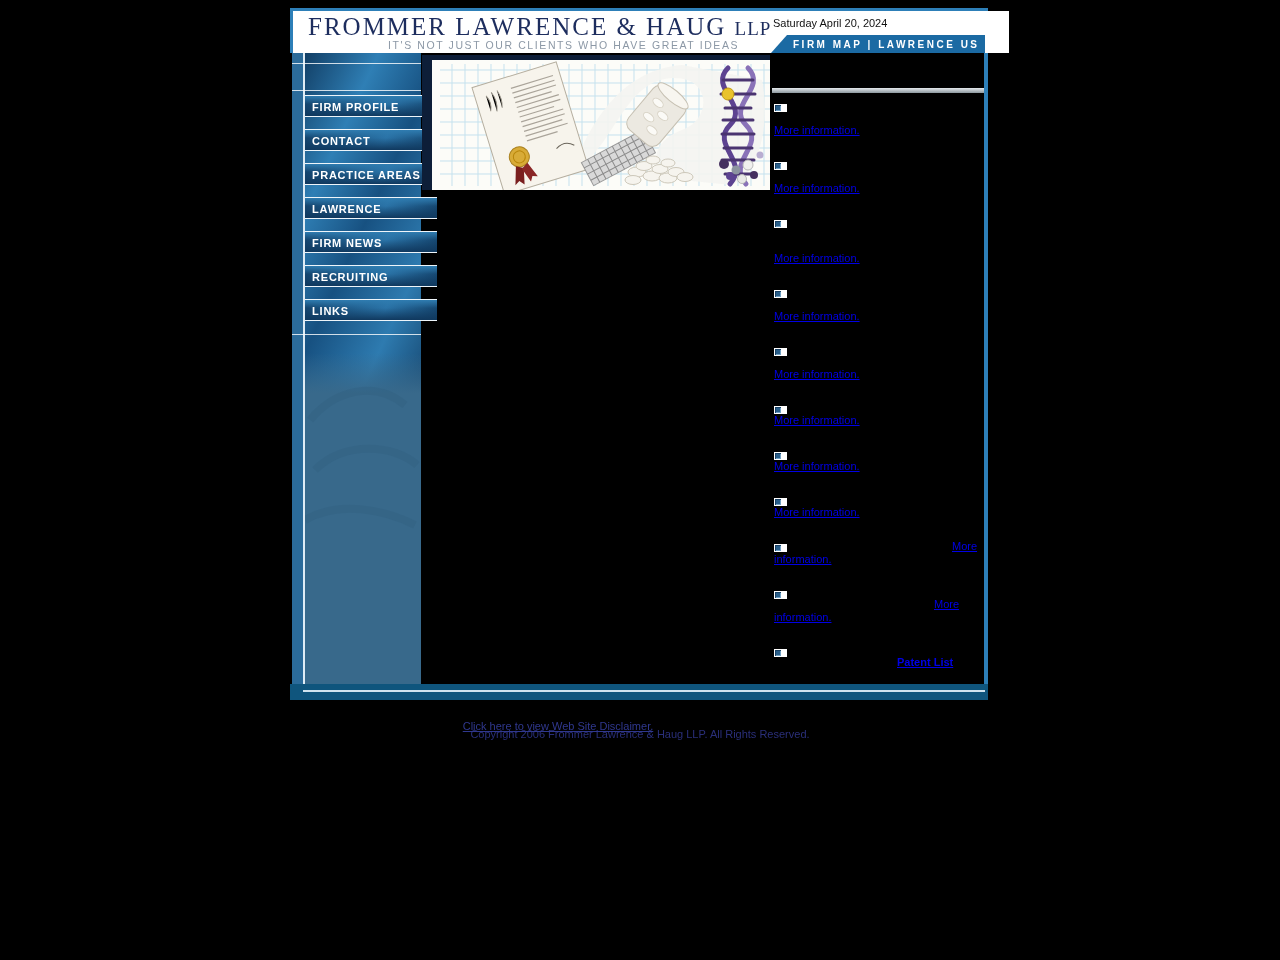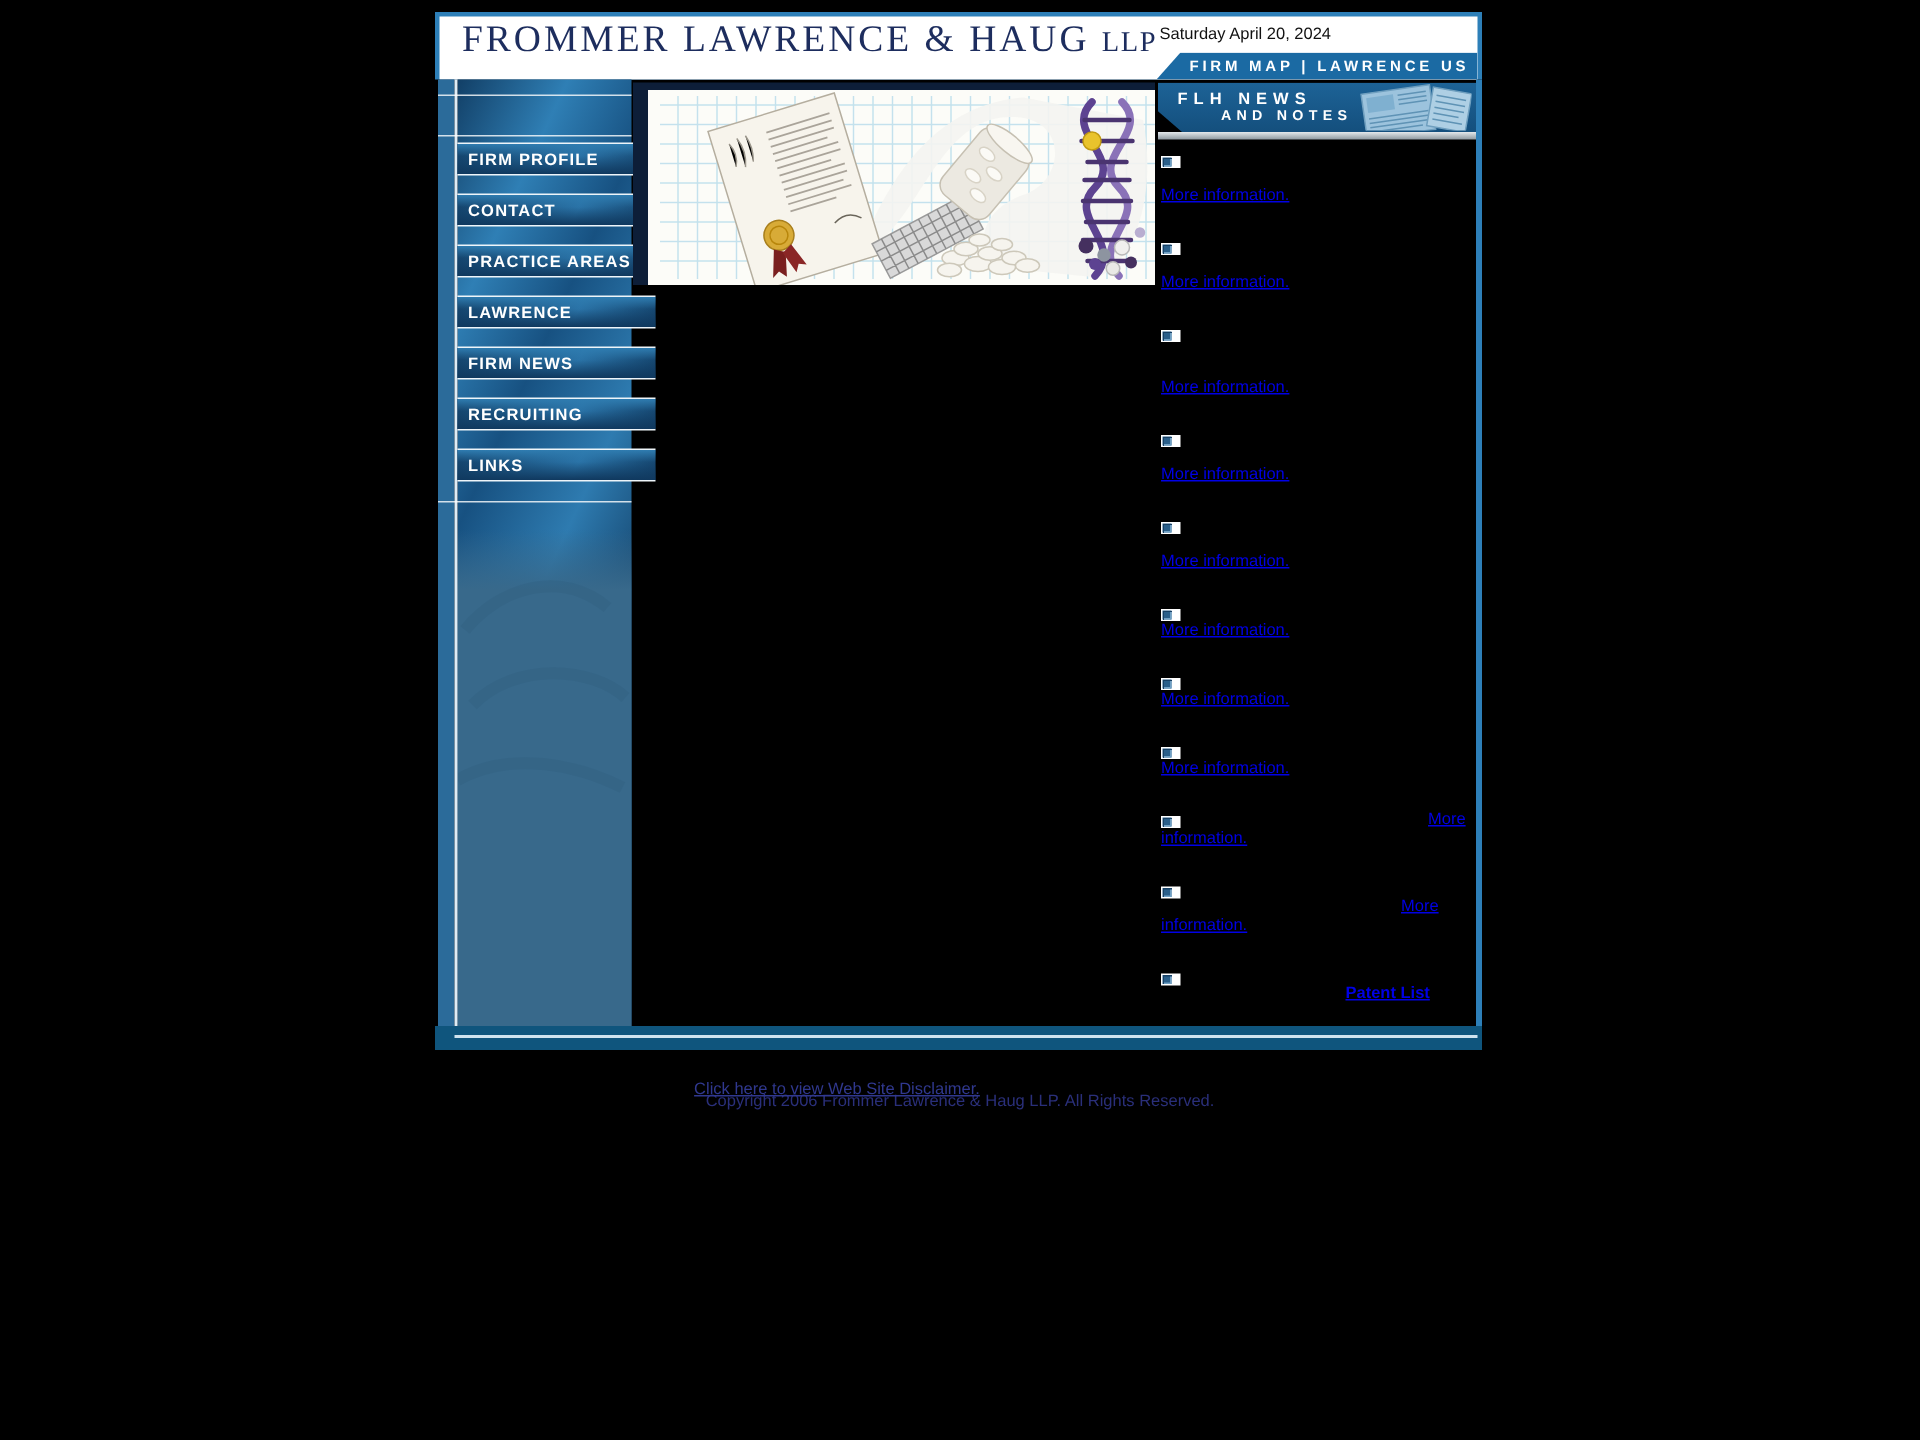--- a/index.html
+++ b/index.html
@@ -1,21 +1,21 @@
 <!DOCTYPE html>
 <html><head>
 <meta charset="utf-8">
 <style>
   html,body{margin:0;padding:0;background:#000;}
   #canvas{position:relative;width:1280px;height:960px;background:#000;overflow:hidden;
           font-family:"Liberation Sans",sans-serif;}
 
   
   .hdr-frame{position:absolute;left:290px;top:8px;width:698px;height:45px;background:#2d7fb8;}
-  .hdr-white{position:absolute;left:3px;top:3px;width:692px;height:42px;background:#ffffff;}
+  .hdr-white{position:absolute;left:3px;top:3px;width:692px;height:42px;background:#ffffff;padding-left:24px;}
   .firm-name{position:absolute;left:15px;top:2px;font-family:"Liberation Serif",serif;
              font-size:25px;letter-spacing:2px;color:#1d2d5e;white-space:nowrap;}
   .firm-suffix{font-size:19px;letter-spacing:1px;}
   .tagline{position:absolute;left:95px;top:28px;width:625px;text-align:left;
            font-size:10.5px;letter-spacing:1.6px;color:#8c98a6;white-space:nowrap;}
   .hdr-date{position:absolute;left:480px;top:6px;width:205px;text-align:left;
             font-size:11px;color:#111;}
   .topnav-band{position:absolute;left:478px;top:24px;width:214px;height:18px;background:#1b6aa3;
                clip-path:polygon(16px 0,100% 0,100% 100%,0 100%);}
   .topnav-band .bandtext{position:absolute;left:22px;top:4px;font-size:10px;font-weight:bold;
@@ -73,20 +73,21 @@
   .foot2 a{color:#30388f;text-decoration:underline;cursor:pointer;}
 </style>
 </head>
 <body>
 
 <div id="canvas">
 
   <div class="hdr-frame">
     <div class="hdr-white">
       <div class="firm-name"><span>FROMMER LAWRENCE &amp; HAUG</span> <span class="firm-suffix">LLP</span></div>
+      <div class="tagline">IT'S NOT JUST OUR CLIENTS WHO HAVE GREAT IDEAS</div>
       <div class="hdr-date">Saturday April 20, 2024</div>
       <div class="topnav-band">
         <div class="bandtext">
           <a>FIRM MAP</a>
           <span>|</span>
           <a>LAWRENCE US</a>
         </div>
       </div>
     </div>
   </div>
@@ -179,39 +180,20 @@
           <circle cx="316" cy="105" r="5" fill="#f0f0ee" stroke="#b9b9b9"></circle>
           <circle cx="298" cy="116" r="4" fill="#5d4391"></circle>
           <circle cx="310" cy="119" r="4.5" fill="#e9e9e6" stroke="#b9b9b9"></circle>
           <circle cx="322" cy="115" r="4" fill="#45305f"></circle>
           <circle cx="328" cy="95" r="3.5" fill="#b9aed1"></circle>
         </g>
       </svg>
     </div>
   </div>
 
-  <div class="flh">
-    <div class="flh-l1">FLH NEWS</div>
-    <div class="flh-l2">AND NOTES</div>
-    <svg class="flh-paper" width="78" height="31" viewBox="0 0 78 31">
-      <g transform="rotate(-8 40 16)">
-        <rect x="6" y="2" width="46" height="30" fill="#9cc3dd" stroke="#6f9fbf"></rect>
-        <rect x="9" y="5" width="18" height="10" fill="#7fb0d0"></rect>
-        <g stroke="#5f93b5" stroke-width="1">
-            <path d="M30,6H49 M30,9H49 M30,12H49 M9,19H49 M9,22H49 M9,25H49 M9,28H44"></path>
-          </g>
-      </g>
-      <g transform="rotate(10 62 18)">
-        <rect x="50" y="4" width="26" height="26" fill="#aecfe4" stroke="#6f9fbf"></rect>
-        <g stroke="#5f93b5" stroke-width="1">
-            <path d="M53,9H73 M53,13H73 M53,17H73 M53,21H70 M53,25H73"></path>
-          </g>
-      </g>
-    </svg>
-  </div>
   <div class="flh-bevel"></div>
 
   <span class="bullet" style="top:104px">
       <i></i>
     </span>
   <a class="nlink" style="top:124px">More information.</a>
 
   <span class="bullet" style="top:162px">
       <i></i>
     </span>

